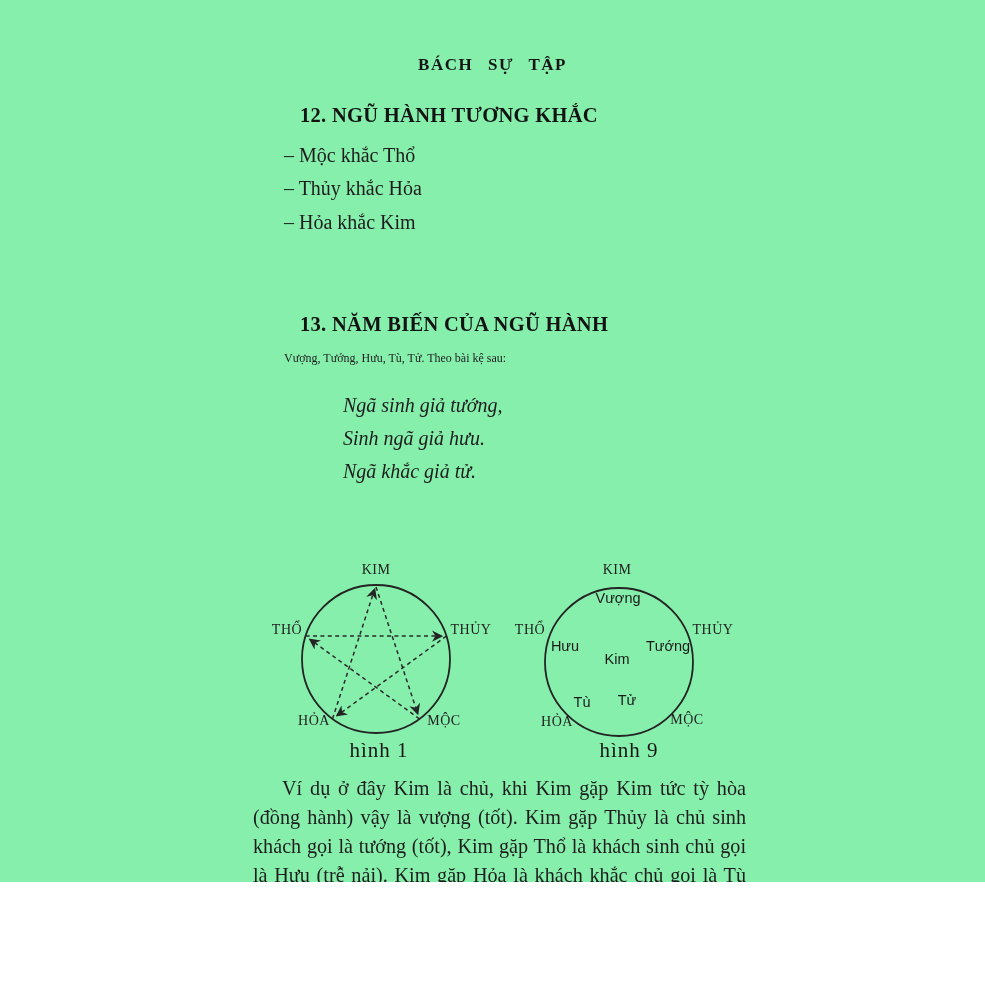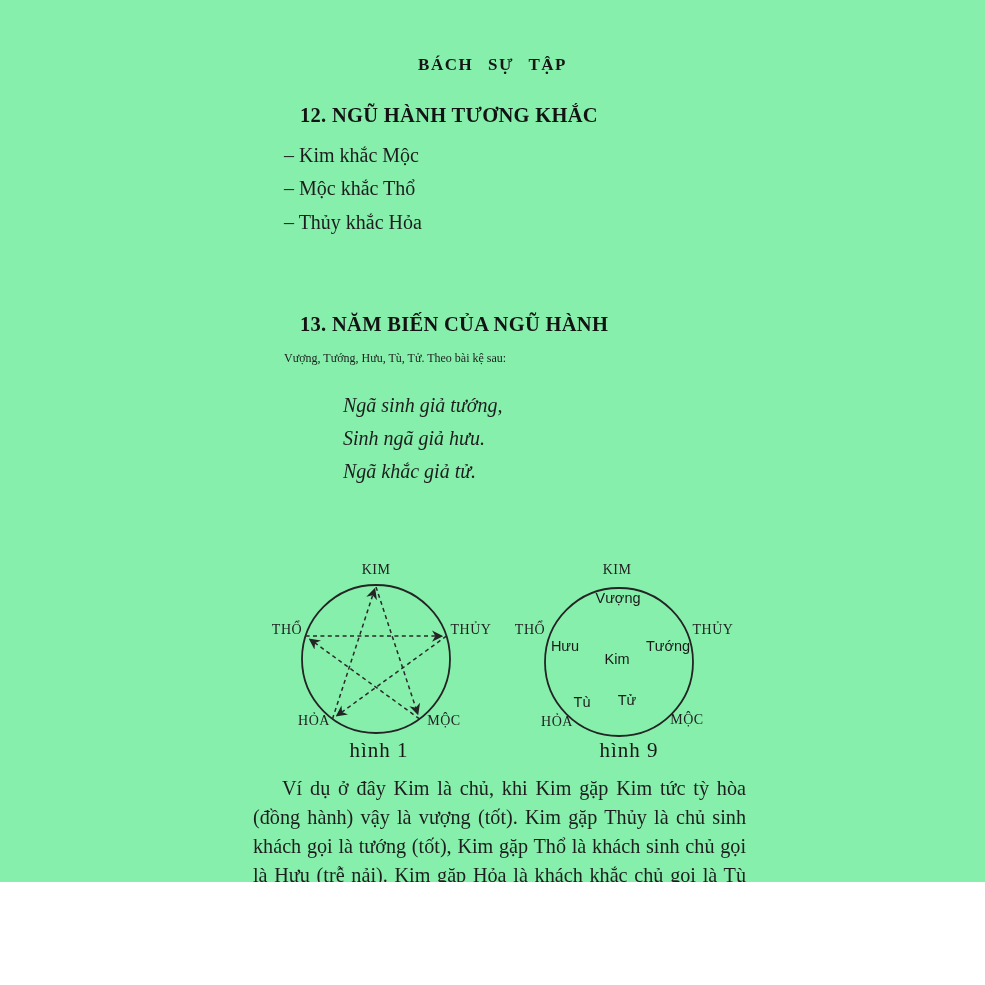--- a/index.html
+++ b/index.html
@@ -97,23 +97,23 @@
 </head>
 <body>
 
 <div class="page">
 
   <div class="running-head">BÁCH SỰ TẬP</div>
 
   <div class="heading h12">12. NGŨ HÀNH TƯƠNG KHẮC</div>
 
   <div class="khac-list">
-    <div class="li">– Kim khắc Mộc</div>
     <div class="li">– Mộc khắc Thổ</div>
     <div class="li">– Thủy khắc Hỏa</div>
+    <div class="li">– Hỏa khắc Kim</div>
   </div>
 
   <div class="heading h13">13. NĂM BIẾN CỦA NGŨ HÀNH</div>
 
   <div class="intro-line">Vượng, Tướng, Hưu, Tù, Tử. Theo bài kệ sau:</div>
 
   <div class="verse">
     <div class="vline">Ngã sinh giả tướng,</div>
     <div class="vline">Sinh ngã giả hưu.</div>
     <div class="vline">Ngã khắc giả tử.</div>

